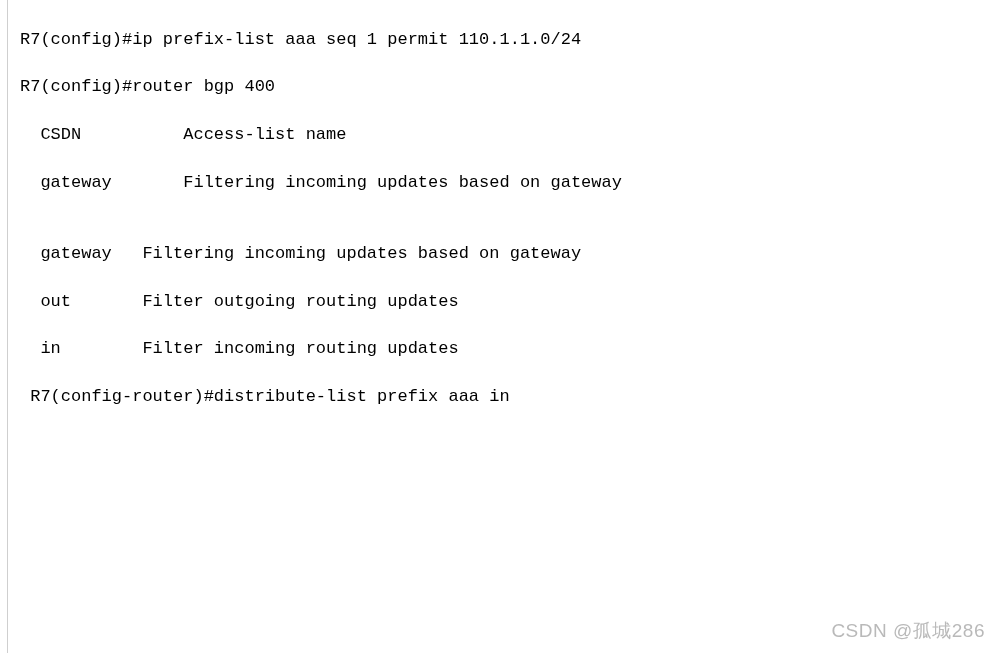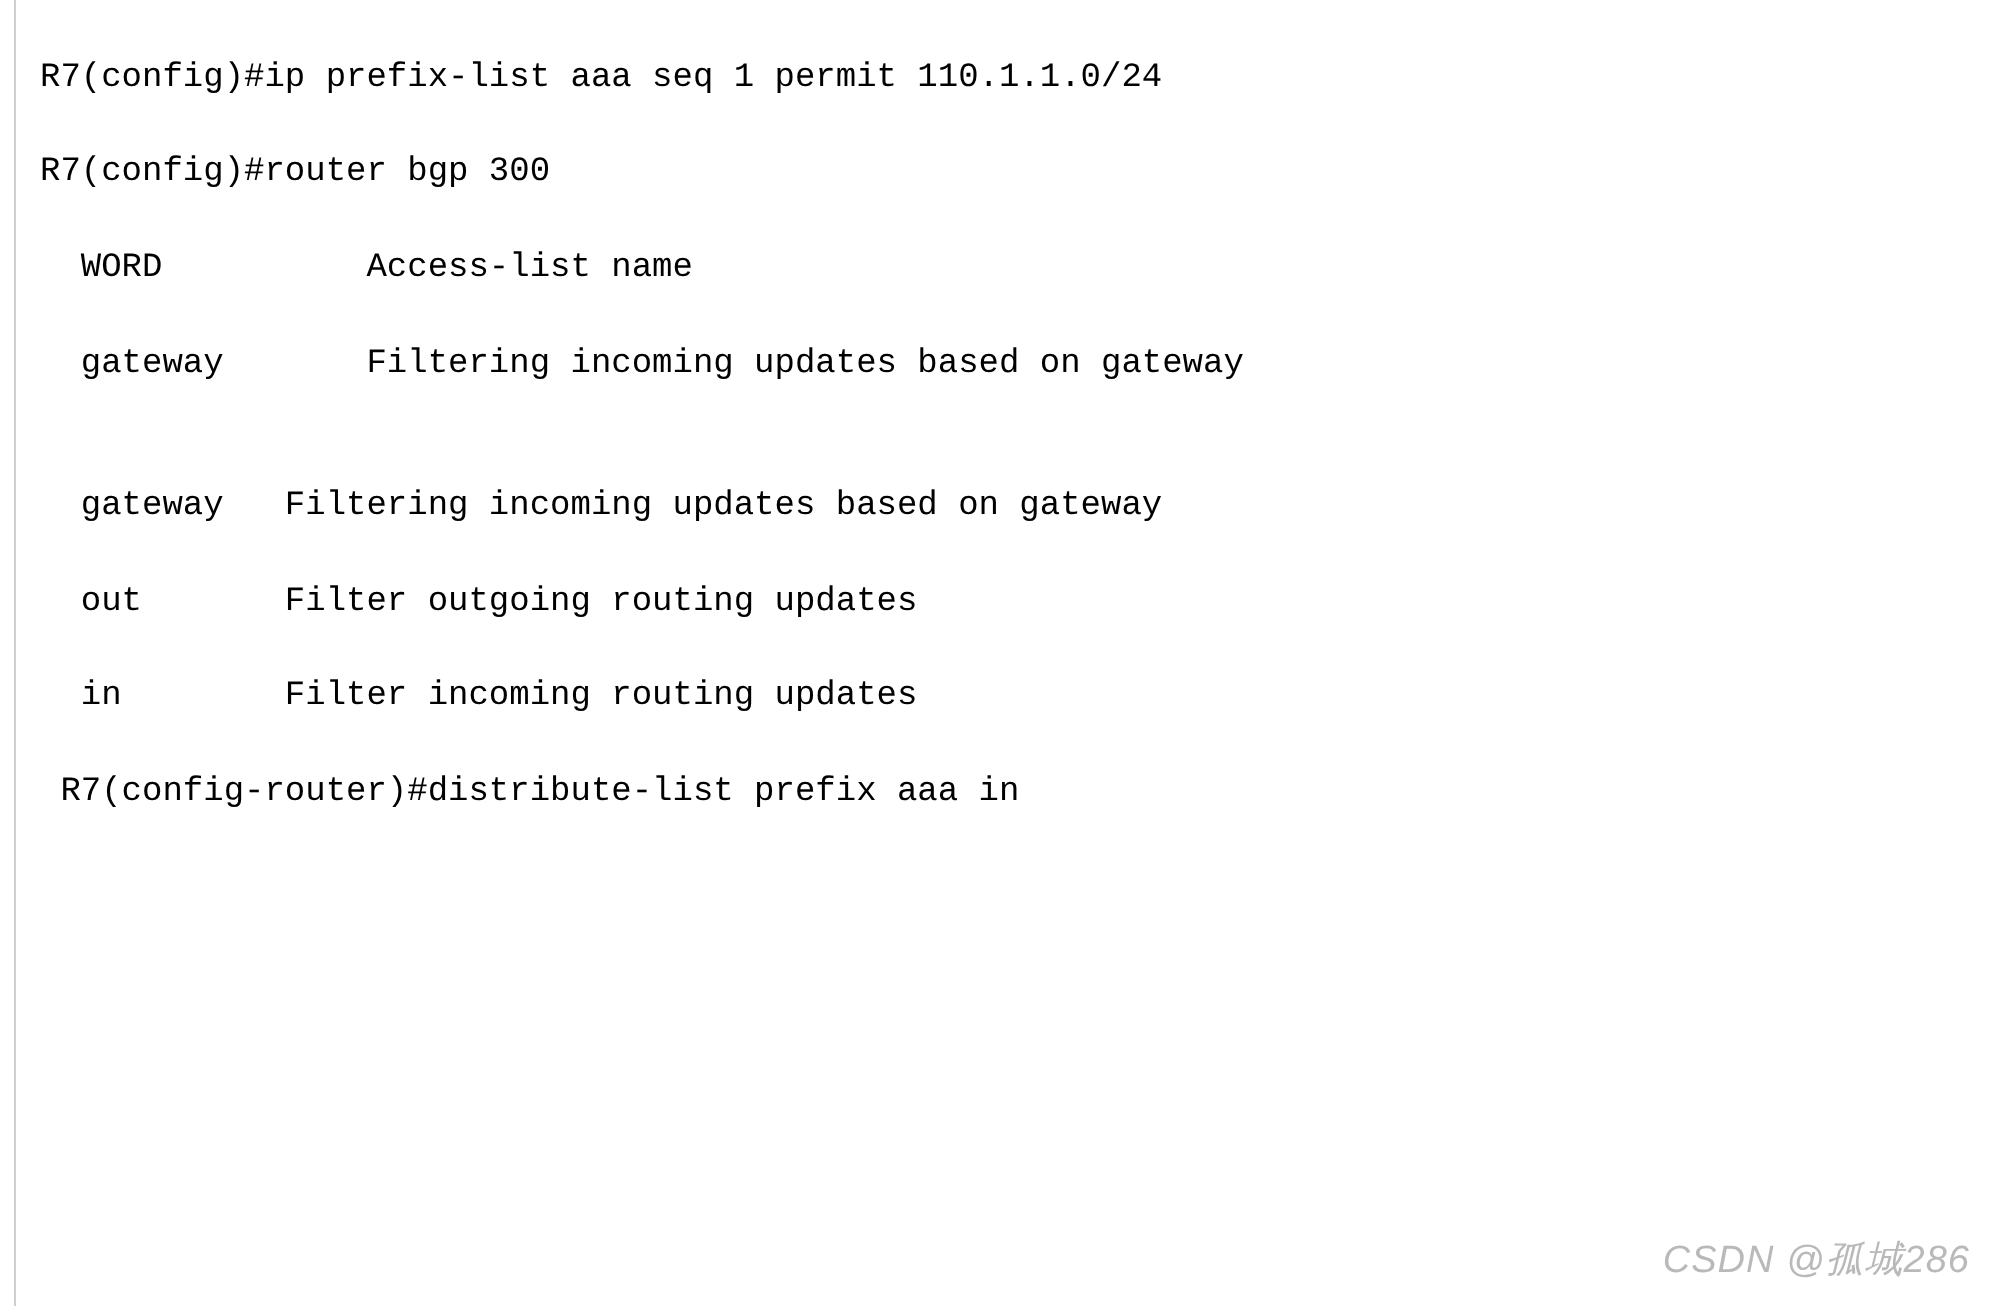--- a/index.html
+++ b/index.html
@@ -27,41 +27,40 @@
       white-space: pre;
     }
     .watermark {
       position: absolute;
       bottom: 8px;
       right: 14px;
       font-family: sans-serif;
       font-size: 19px;
       color: rgba(100,100,100,0.45);
       letter-spacing: 0.5px;
-      font-style: italic;
     }
     .left-bar {
       position: absolute;
       left: 0;
       top: 0;
       bottom: 0;
       width: 8px;
       background: #ffffff;
       border-right: 1px solid #cfcfcf;
     }
   </style>
 </head>
 <body>
 
 <div class="left-bar"></div>
 
 <div class="terminal">
 <span class="line">R7(config)#ip prefix-list aaa seq 1 permit 110.1.1.0/24</span>
-<span class="line">R7(config)#router bgp 300</span>
-<span class="line">  WORD          Access-list name</span>
+<span class="line">R7(config)#router bgp 400</span>
+<span class="line">  CSDN          Access-list name</span>
 <span class="line">  gateway       Filtering incoming updates based on gateway</span>
 <span class="line"></span>
 <span class="line">  gateway   Filtering incoming updates based on gateway</span>
 <span class="line">  out       Filter outgoing routing updates</span>
 <span class="line">  in        Filter incoming routing updates</span>
 <span class="line"> R7(config-router)#distribute-list prefix aaa in</span>
 
 
 
 

